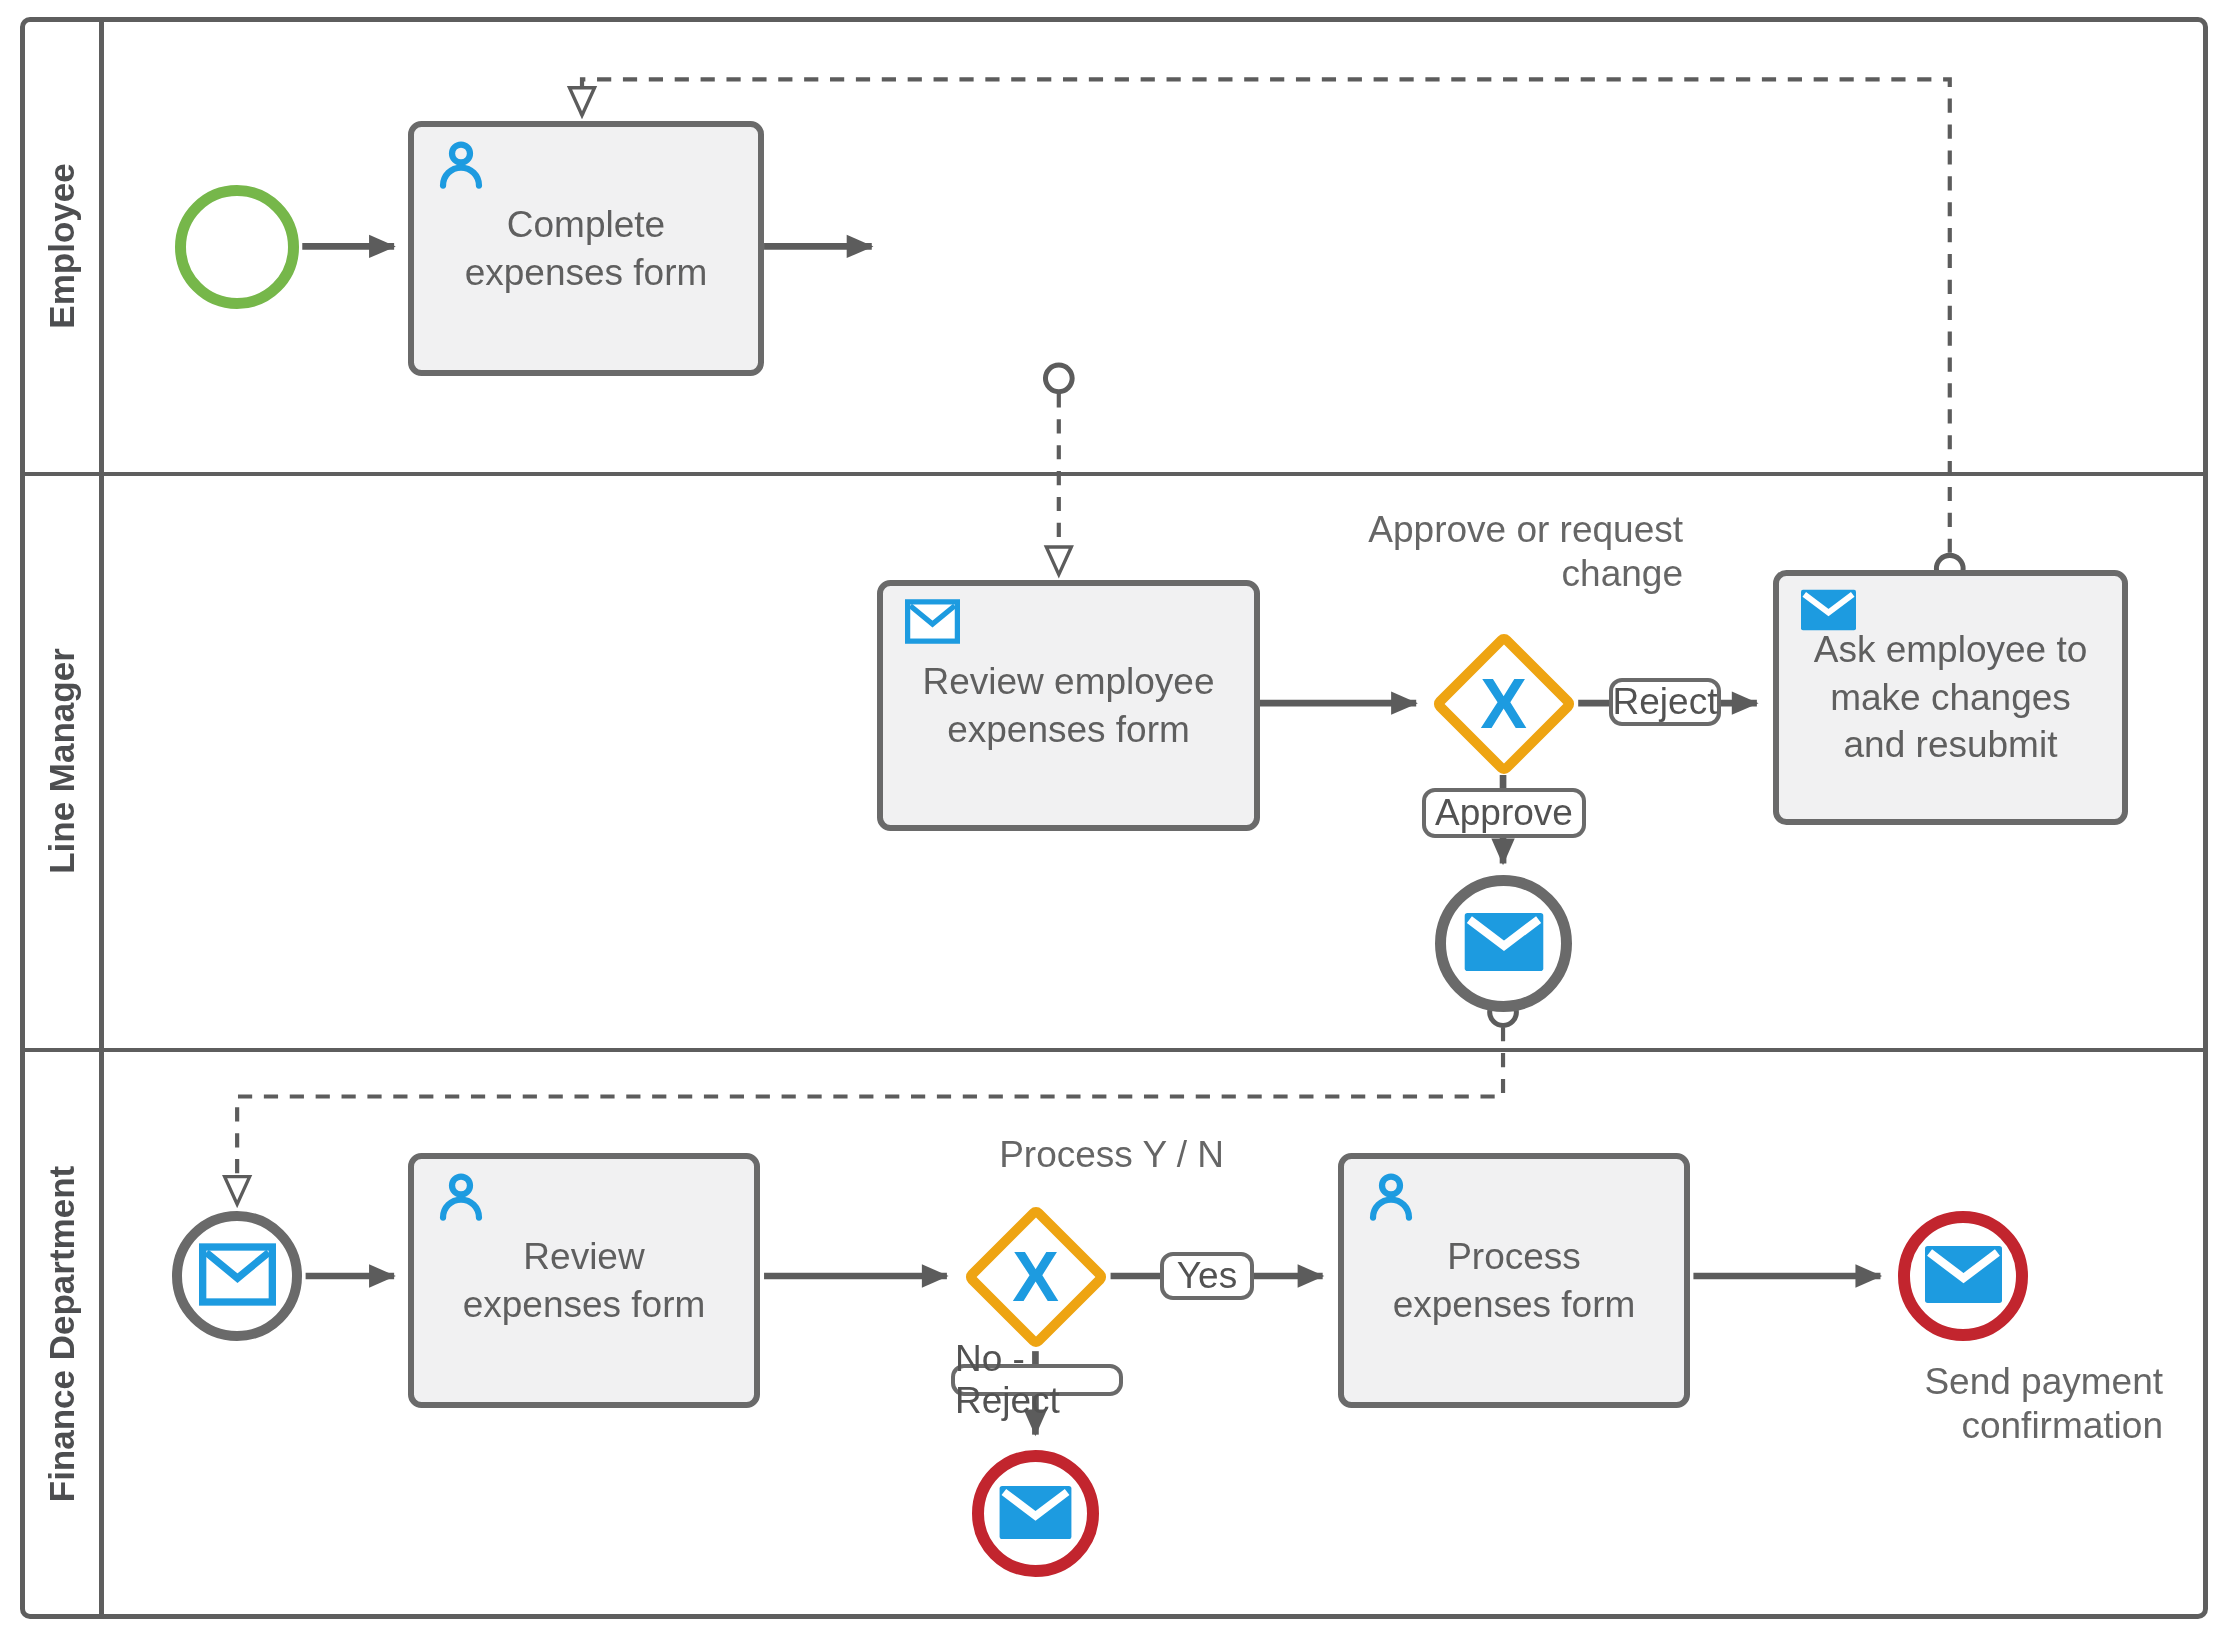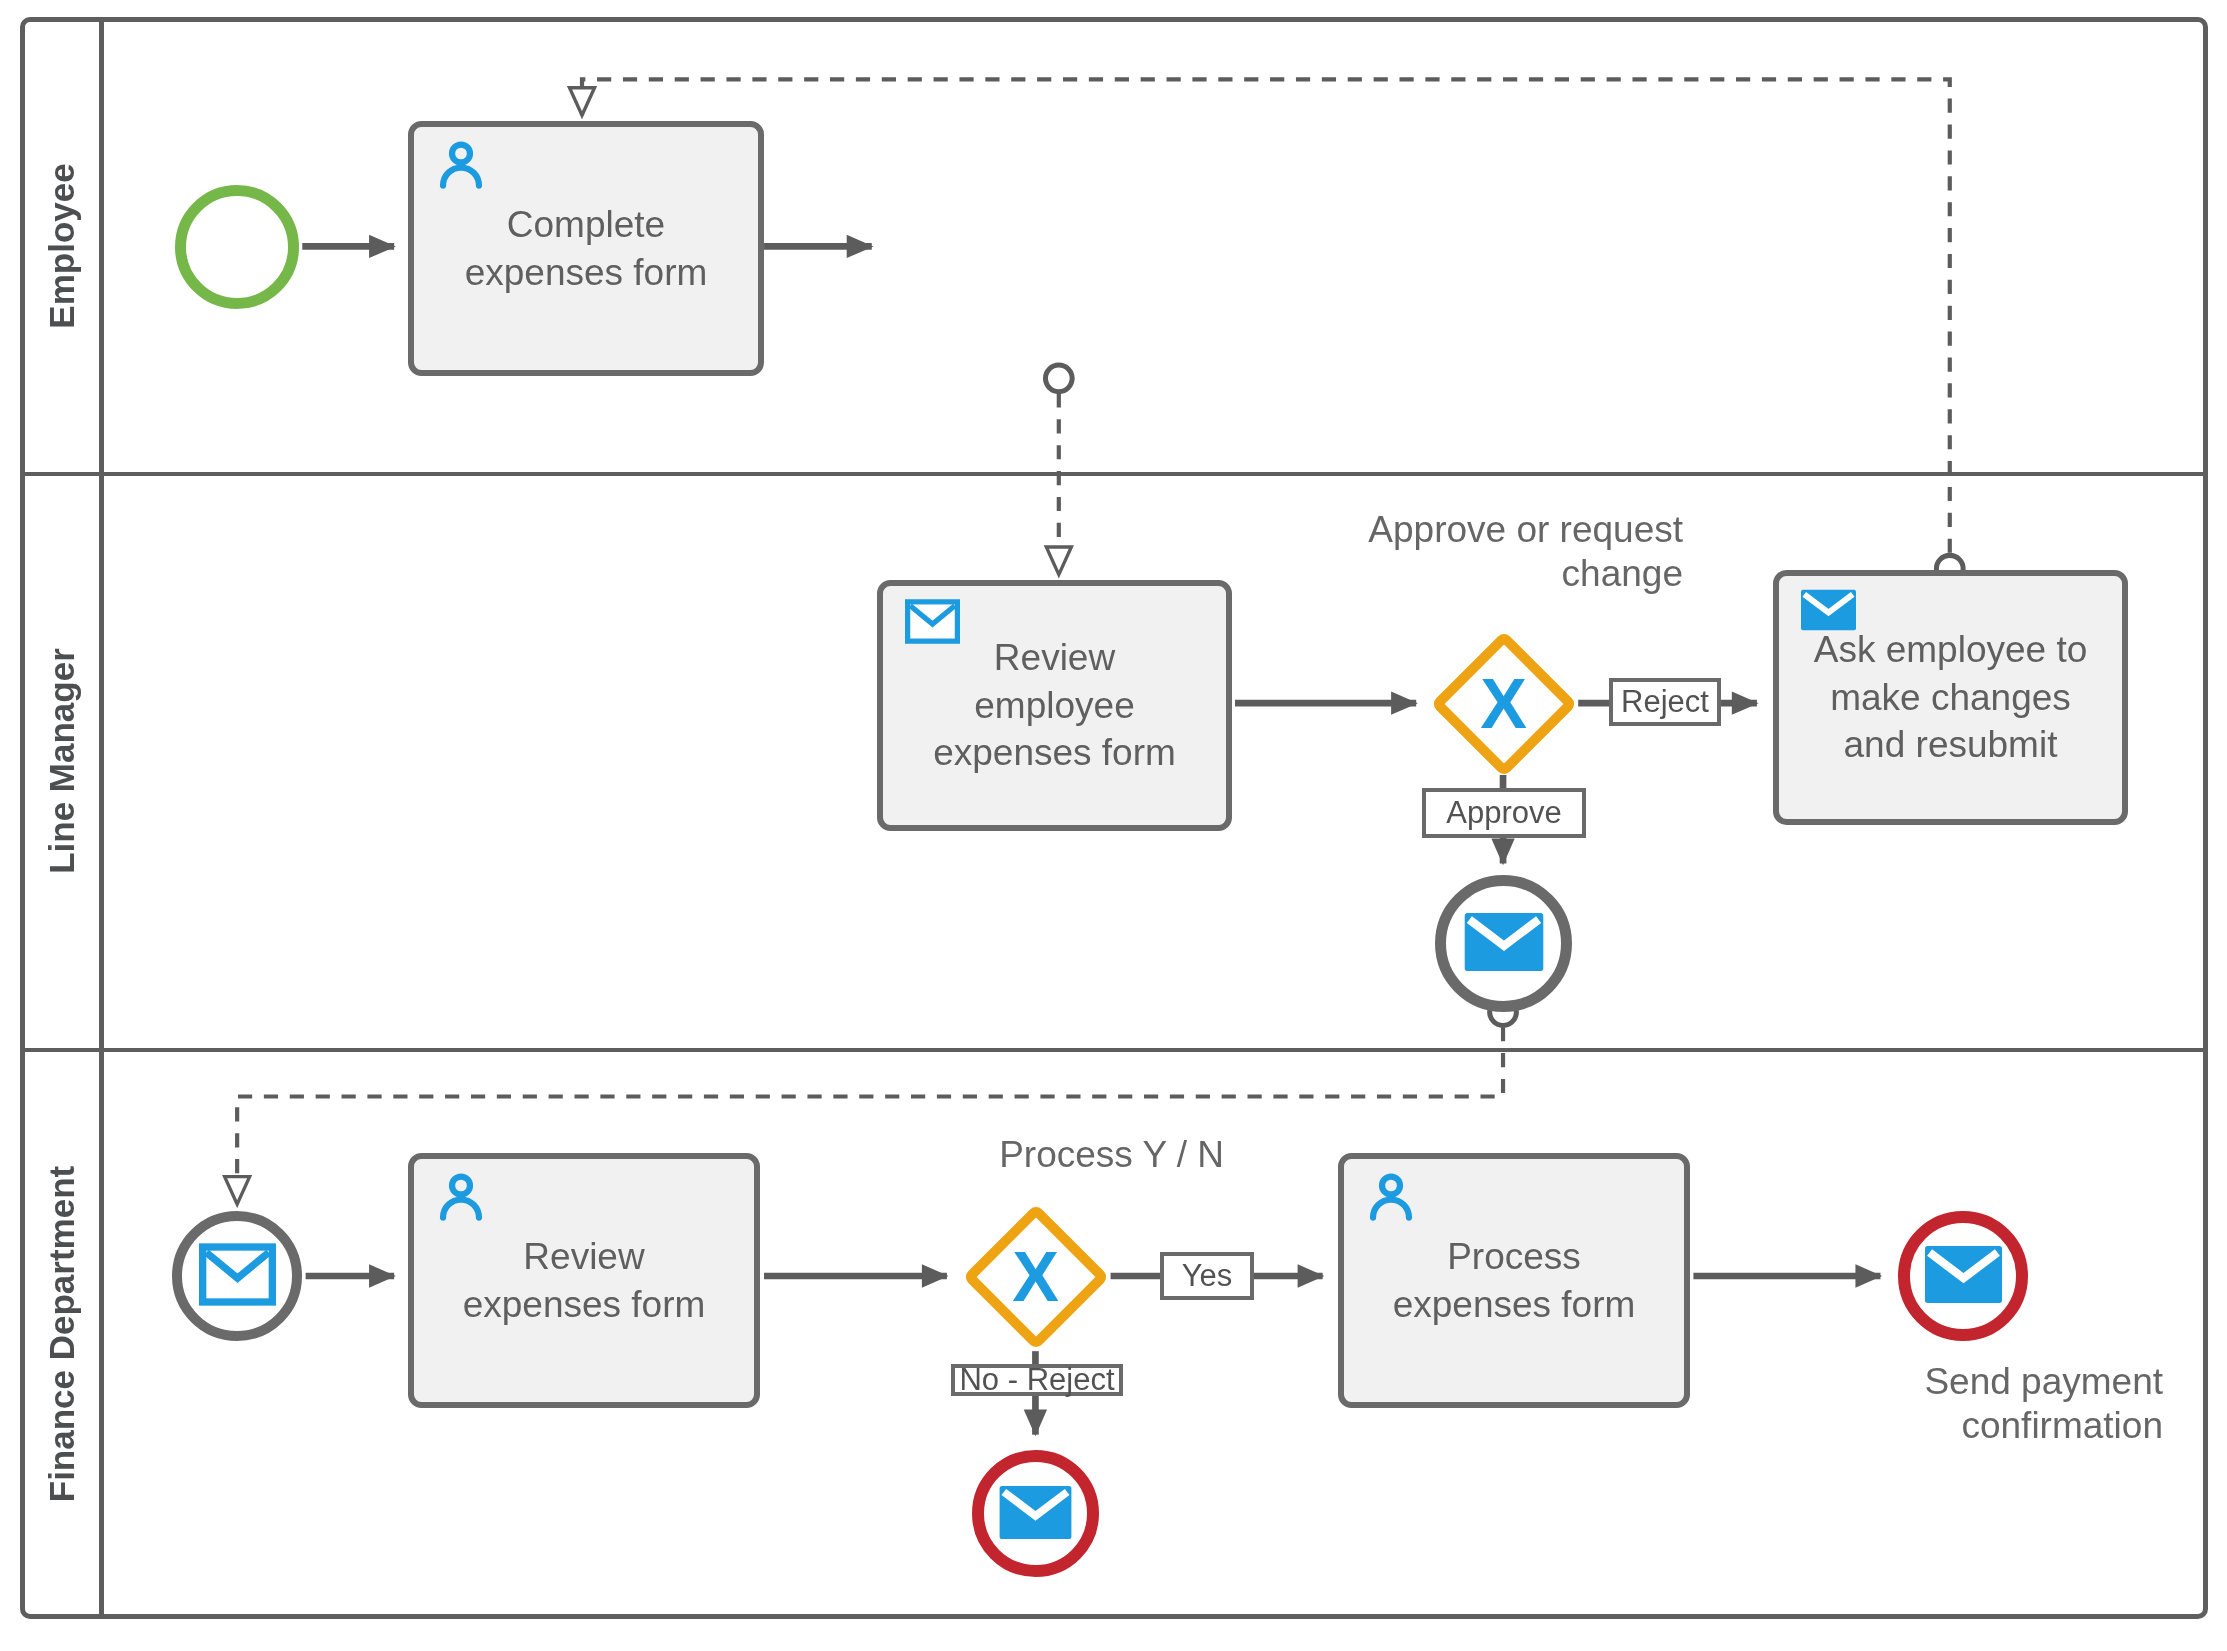--- a/index.html
+++ b/index.html
@@ -32,23 +32,23 @@
   .gw{position:absolute;width:147px;height:147px;}
   .gw .diamond{
     position:absolute;left:22px;top:22px;width:104px;height:104px;background:#ffffff;
     border:10px solid #eea412;border-radius:8.4px;transform:rotate(45deg);box-sizing:border-box;
   }
   .gw .gw-x{
     position:absolute;left:0;top:0;width:147px;height:147px;display:flex;align-items:center;justify-content:center;
     font-size:70px;font-weight:800;color:#1d9be0;
   }
   .flow-label{
-    position:absolute;background:#ffffff;border:4.2px solid #6a6a6a;border-radius:0;
+    position:absolute;background:#ffffff;border:4.2px solid #6a6a6a;border-radius:13px;
     display:flex;align-items:center;justify-content:center;
-    font-size:31px;font-weight:500;color:#525252;box-sizing:border-box;
+    font-size:37px;font-weight:500;color:#525252;box-sizing:border-box;
   }
   .free-label{
     position:absolute;text-align:right;font-size:37px;line-height:1.2;color:#666666;
   }
 </style>
 </head>
 <body>
 
 <div class="canvas">
 
@@ -103,21 +103,21 @@
     <span class="node-icon">
       <svg width="50" height="52" viewBox="0 0 64 66" fill="none">
         <circle cx="32" cy="17" r="11.5" stroke="#1d9be0" stroke-width="8"></circle>
         <path d="M9 58 a23 23 0 0 1 46 0" stroke="#1d9be0" stroke-width="8" stroke-linecap="round"></path>
       </svg>
     </span>
     <span>Complete expenses form</span>
   </div>
 
 
-  <div class="task" style="left:877px;top:580px;width:355px;height:251px">
+  <div class="task" style="left:877px;top:580px;width:383px;height:251px">
     <span class="node-icon">
       <svg width="55" height="45" viewBox="0 0 84 68">
         <rect x="4" y="4" width="76" height="60" fill="#ffffff" stroke="#1d9be0" stroke-width="8"></rect>
         <path d="M8 10 L42 38 L76 10" stroke="#1d9be0" stroke-width="8" fill="none"></path>
       </svg>
     </span>
     <span>Review employee expenses form</span>
   </div>
 
   <div class="free-label" style="left:1324px;top:508px;width:359px">Approve or request change</div>

